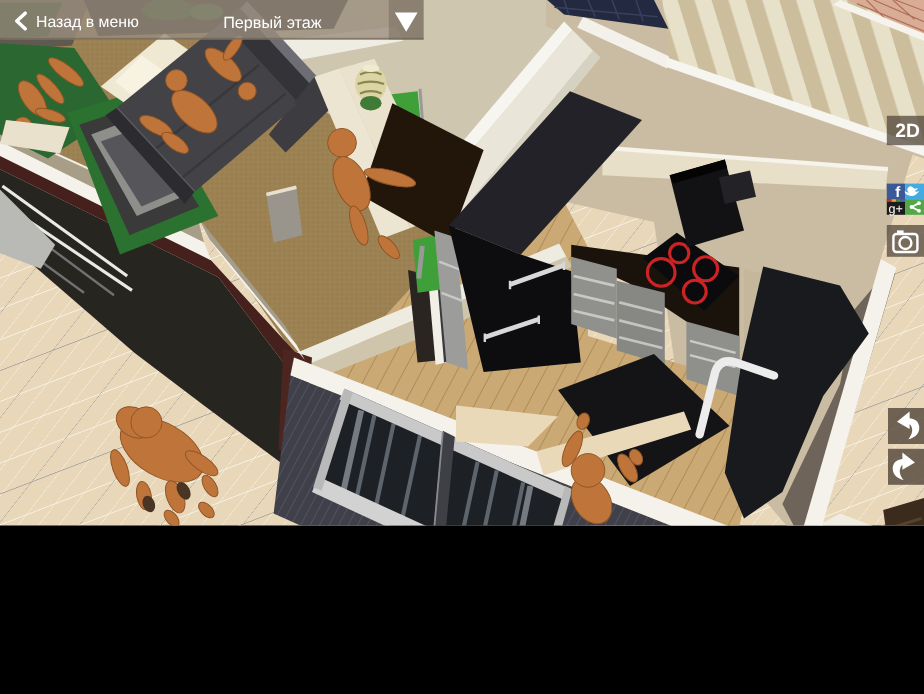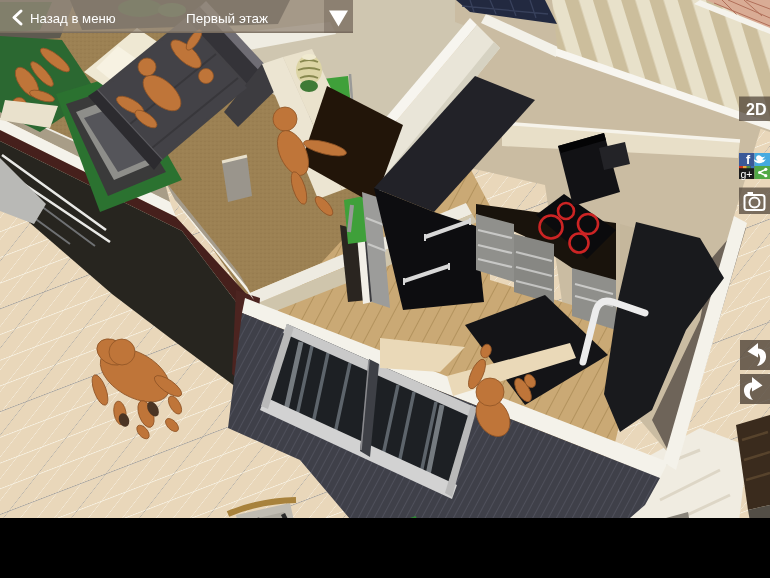--- a/index.html
+++ b/index.html
@@ -1,16 +1,16 @@
 <!DOCTYPE html>
 <html><head>
 <meta charset="utf-8">
 <style>
 html,body{margin:0;padding:0;background:#000;}
-#stage{position:relative;width:770px;height:518px;overflow:hidden;font-family:"Liberation Sans",sans-serif;}
+#stage{position:relative;width:770px;height:438px;overflow:hidden;font-family:"Liberation Sans",sans-serif;}
 </style>
 </head>
 <body>
 <div id="stage">
 <svg width="770" height="578" viewBox="0 0 770 578">
 <defs>
 <pattern id="tiles" width="26" height="24" patternUnits="userSpaceOnUse" patternTransform="rotate(-21) skewX(-59)">
   <rect width="26" height="24" fill="#e9d7ba"></rect>
   <path d="M0 0H26M0 0V24" stroke="#f7f1e2" stroke-width="1.6"></path>
 </pattern>

